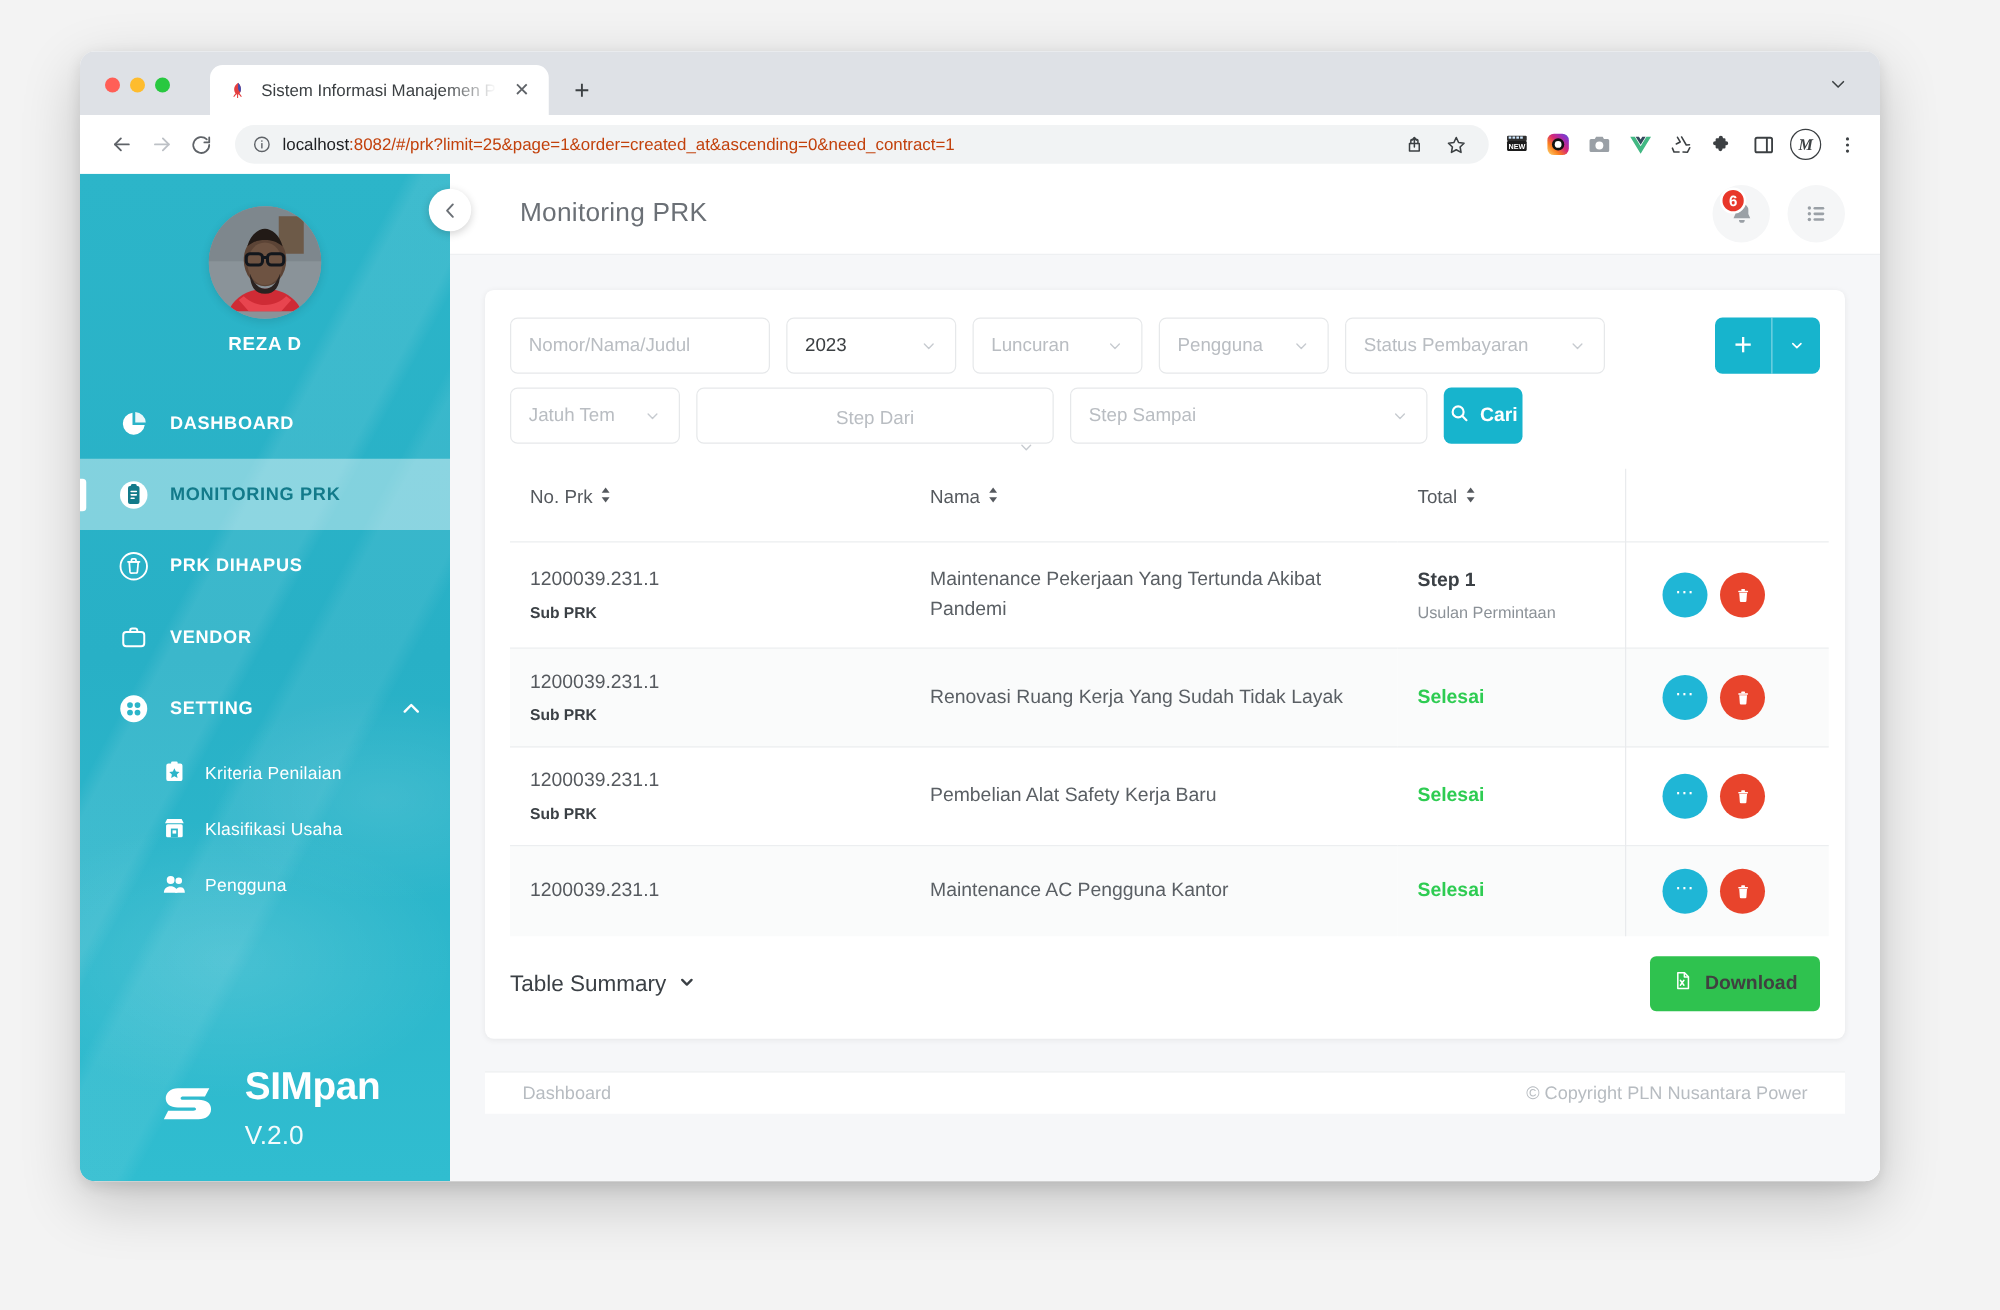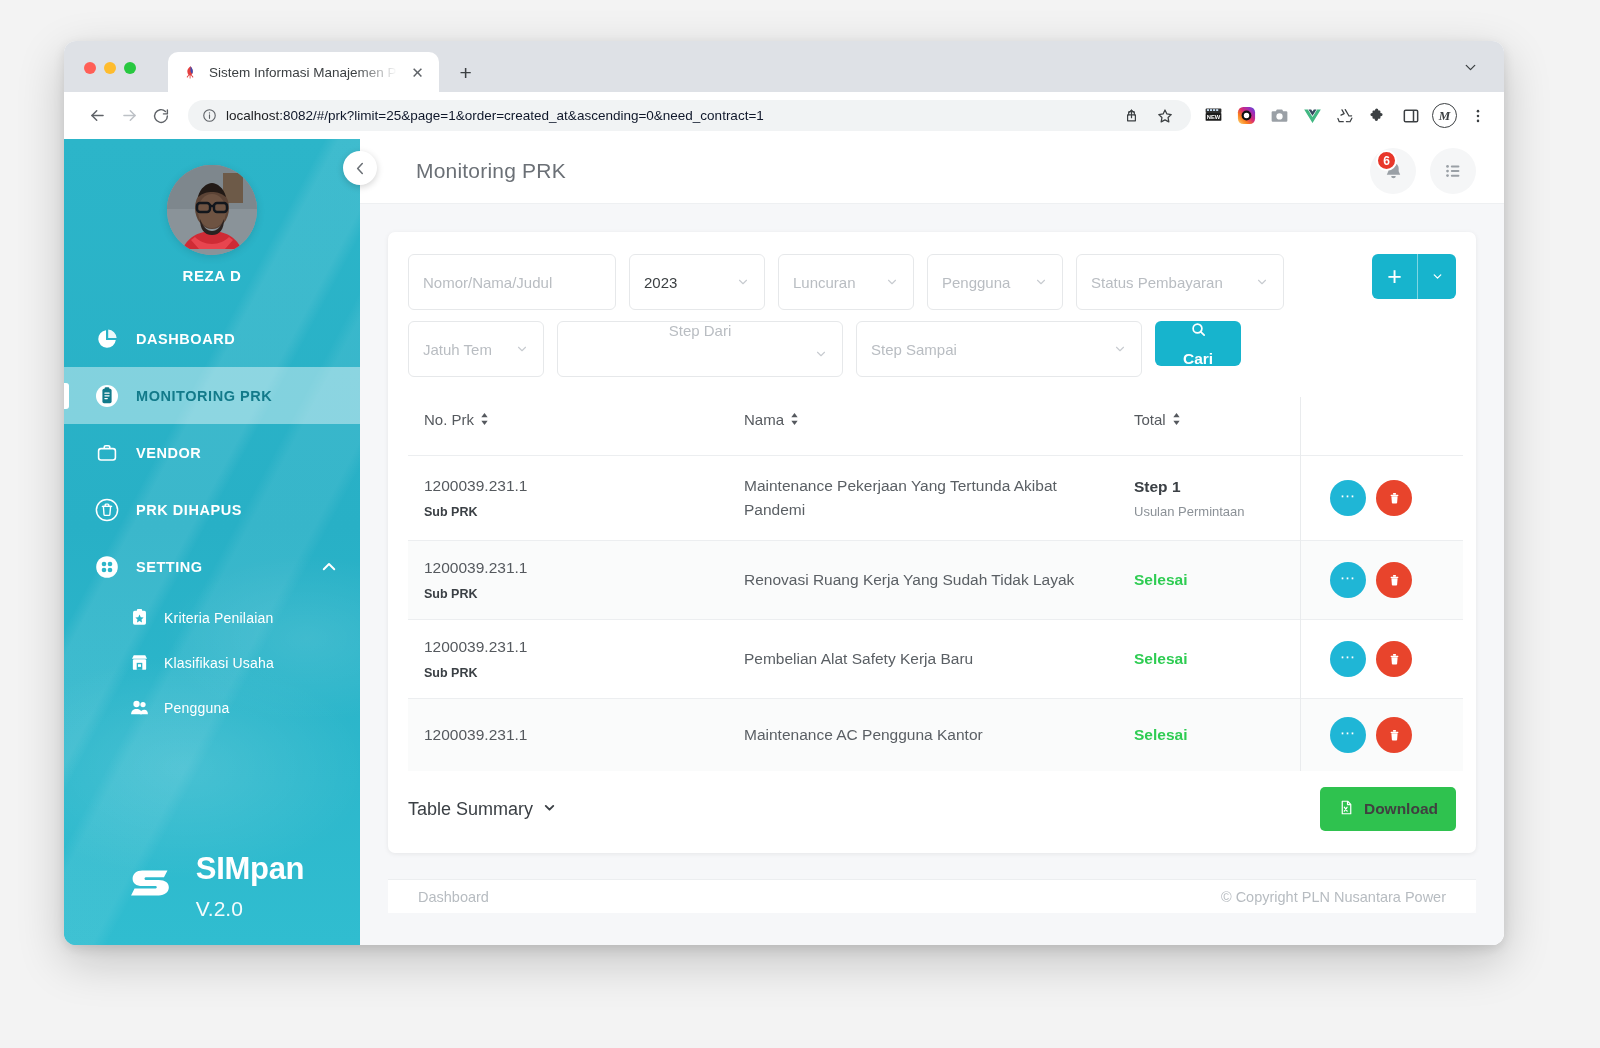--- a/index.html
+++ b/index.html
@@ -105,21 +105,21 @@
     padding: 0 14px; gap: 9px;
     margin: 0 8px 0 10px;
     min-width: 0;
   }
   .omni-info { width: 15px; height: 15px; flex: 0 0 auto; color: #5f6368; }
   .omni-url {
     font-size: 13.5px; color: #202124;
     white-space: nowrap; overflow: hidden;
   }
   .omni-url .host { color: #202124; }
-  .omni-url .rest { color: #0f172a; }
+  .omni-url .rest { color: #c2410c; }
   .omni-actions { margin-left: auto; display: flex; gap: 10px; align-items: center; }
   .toolbar-icons { display: flex; align-items: center; gap: 9px; flex: 0 0 auto; }
   .ticon {
     width: 24px; height: 24px;
     display: flex; align-items: center; justify-content: center;
     flex: 0 0 auto;
   }
   .avatar-m {
     width: 25px; height: 25px; border-radius: 50%;
     border: 1.6px solid #3c4043;
@@ -277,49 +277,48 @@
   .card {
     background: #ffffff;
     border-radius: 7px;
     box-shadow: 0 1px 5px rgba(0,0,0,.07);
     padding: 22px 20px 0;
     position: relative;
   }
 
   .filters { display: flex; flex-wrap: wrap; gap: 11px 13px; align-items: flex-start; }
   .fld {
-    height: 56px;
+    height: 45px;
     border: 1px solid #e6e8ea;
     border-radius: 6px;
     display: flex; align-items: center;
-    padding: 0 14px; gap: 8px;
+    padding: 15px 14px; gap: 8px;
     font-size: 15px;
     color: #b9bdc2;
     background: #ffffff;
     white-space: nowrap;
   }
   .fld.value { color: #3c4043; }
   .fld .caret { margin-left: auto; color: #c7cbd0; display: flex; align-items: center; }
   .fld.w-nomor { width: 208px; }
   .fld.w-year  { width: 136px; }
   .fld.w-lunc  { width: 136px; }
   .fld.w-peng  { width: 136px; }
   .fld.w-stat  { width: 208px; }
   .fld.w-jatuh { width: 136px; }
   .fld.w-stepd { width: 286px; flex-direction: column; }
   .fld.w-steps { width: 286px; }
 
   .btn-cari {
-    height: 45px; padding: 0 28px;
+    height: 45px; padding: 0 4px;
     background: #17b4cd; color: #fff;
     border: none; border-radius: 6px;
     display: flex; align-items: center; gap: 8px;
     font-size: 15.5px; font-weight: 700;
     font-family: inherit;
-    flex-direction: column;
   }
   .addgroup {
     margin-left: auto;
     display: flex; align-items: stretch;
     height: 45px;
     background: #17b4cd;
     border-radius: 6px;
     overflow: hidden;
   }
   .addgroup .plus {
@@ -605,37 +604,37 @@
                     <rect x="9.3" y="8.5" width="5.4" height="1.3" rx=".65" fill="#ffffff"></rect>
                     <rect x="9.3" y="11.2" width="5.4" height="1.3" rx=".65" fill="#ffffff"></rect>
                     <rect x="9.3" y="13.9" width="3.6" height="1.3" rx=".65" fill="#ffffff"></rect>
                   </svg>
               </span>
               <span>MONITORING PRK</span>
             </div>
 
             <div class="nav-item">
               <span class="nav-ico">
-                <svg viewBox="0 0 24 24" width="24" height="24" fill="none" stroke="#fff" stroke-width="1.6" stroke-linejoin="round">
-                    <rect x="3.6" y="7.6" width="16.8" height="11.4" rx="2.4"></rect>
-                    <path d="M9.2 7.6V6.2a1.5 1.5 0 0 1 1.5-1.5h2.6a1.5 1.5 0 0 1 1.5 1.5v1.4"></path>
-                  </svg>
-              </span>
-              <span>VENDOR</span>
-            </div>
-
-            <div class="nav-item">
-              <span class="nav-ico">
                 <svg viewBox="0 0 24 24" width="24" height="24">
                     <circle cx="12" cy="12" r="10.6" fill="none" stroke="#fff" stroke-width="1.5"></circle>
                     <path d="M8.4 8.4h7.2l-.7 8.1a1 1 0 0 1-1 .9H10a1 1 0 0 1-1-.9z" fill="none" stroke="#fff" stroke-width="1.4"></path>
                     <path d="M7.4 8.4h9.2M10.2 8.4V7a.9.9 0 0 1 .9-.9h1.8a.9.9 0 0 1 .9.9v1.4" fill="none" stroke="#fff" stroke-width="1.4" stroke-linecap="round"></path>
                   </svg>
               </span>
               <span>PRK DIHAPUS</span>
+            </div>
+
+            <div class="nav-item">
+              <span class="nav-ico">
+                <svg viewBox="0 0 24 24" width="24" height="24" fill="none" stroke="#fff" stroke-width="1.6" stroke-linejoin="round">
+                    <rect x="3.6" y="7.6" width="16.8" height="11.4" rx="2.4"></rect>
+                    <path d="M9.2 7.6V6.2a1.5 1.5 0 0 1 1.5-1.5h2.6a1.5 1.5 0 0 1 1.5 1.5v1.4"></path>
+                  </svg>
+              </span>
+              <span>VENDOR</span>
             </div>
 
             <div class="nav-item">
               <span class="nav-ico">
                 <svg viewBox="0 0 24 24" width="24" height="24">
                     <circle cx="12" cy="12" r="10.8" fill="#ffffff"></circle>
                     <circle cx="9" cy="9" r="2.3" fill="#2cb5c9"></circle>
                     <circle cx="15" cy="9" r="2.3" fill="#2cb5c9"></circle>
                     <circle cx="9" cy="15" r="2.3" fill="#2cb5c9"></circle>
                     <circle cx="15" cy="15" r="2.3" fill="#2cb5c9"></circle>

